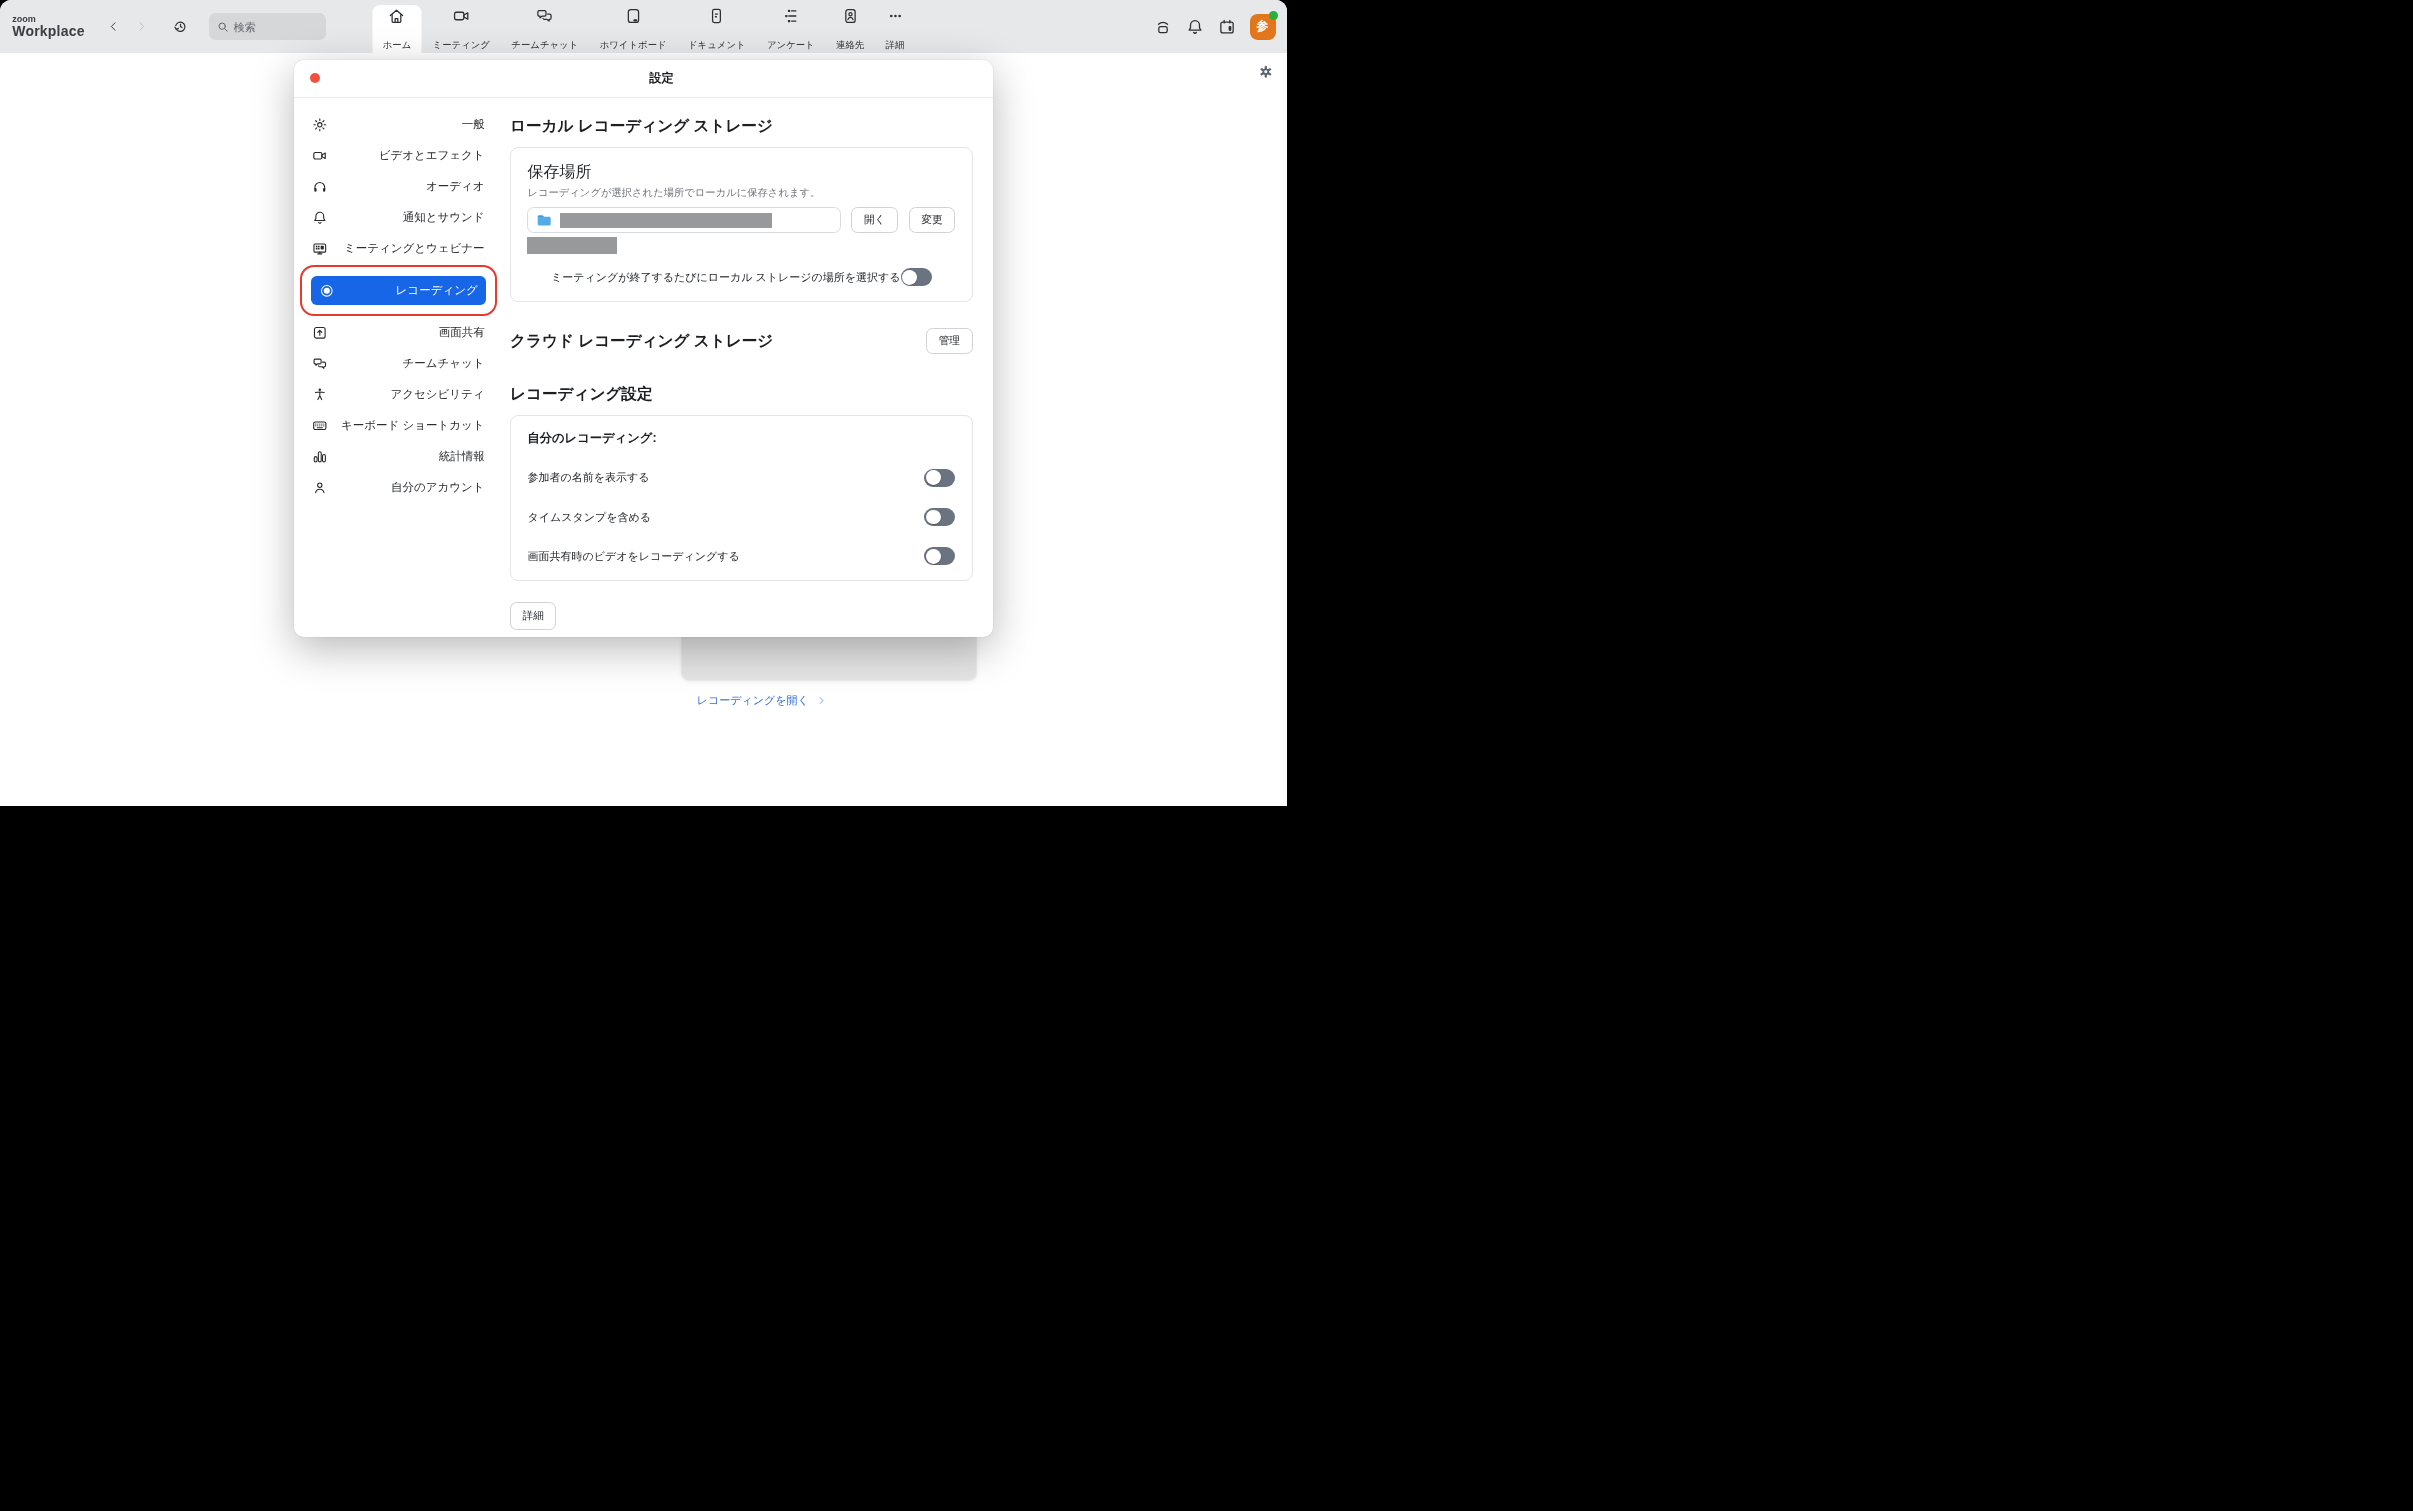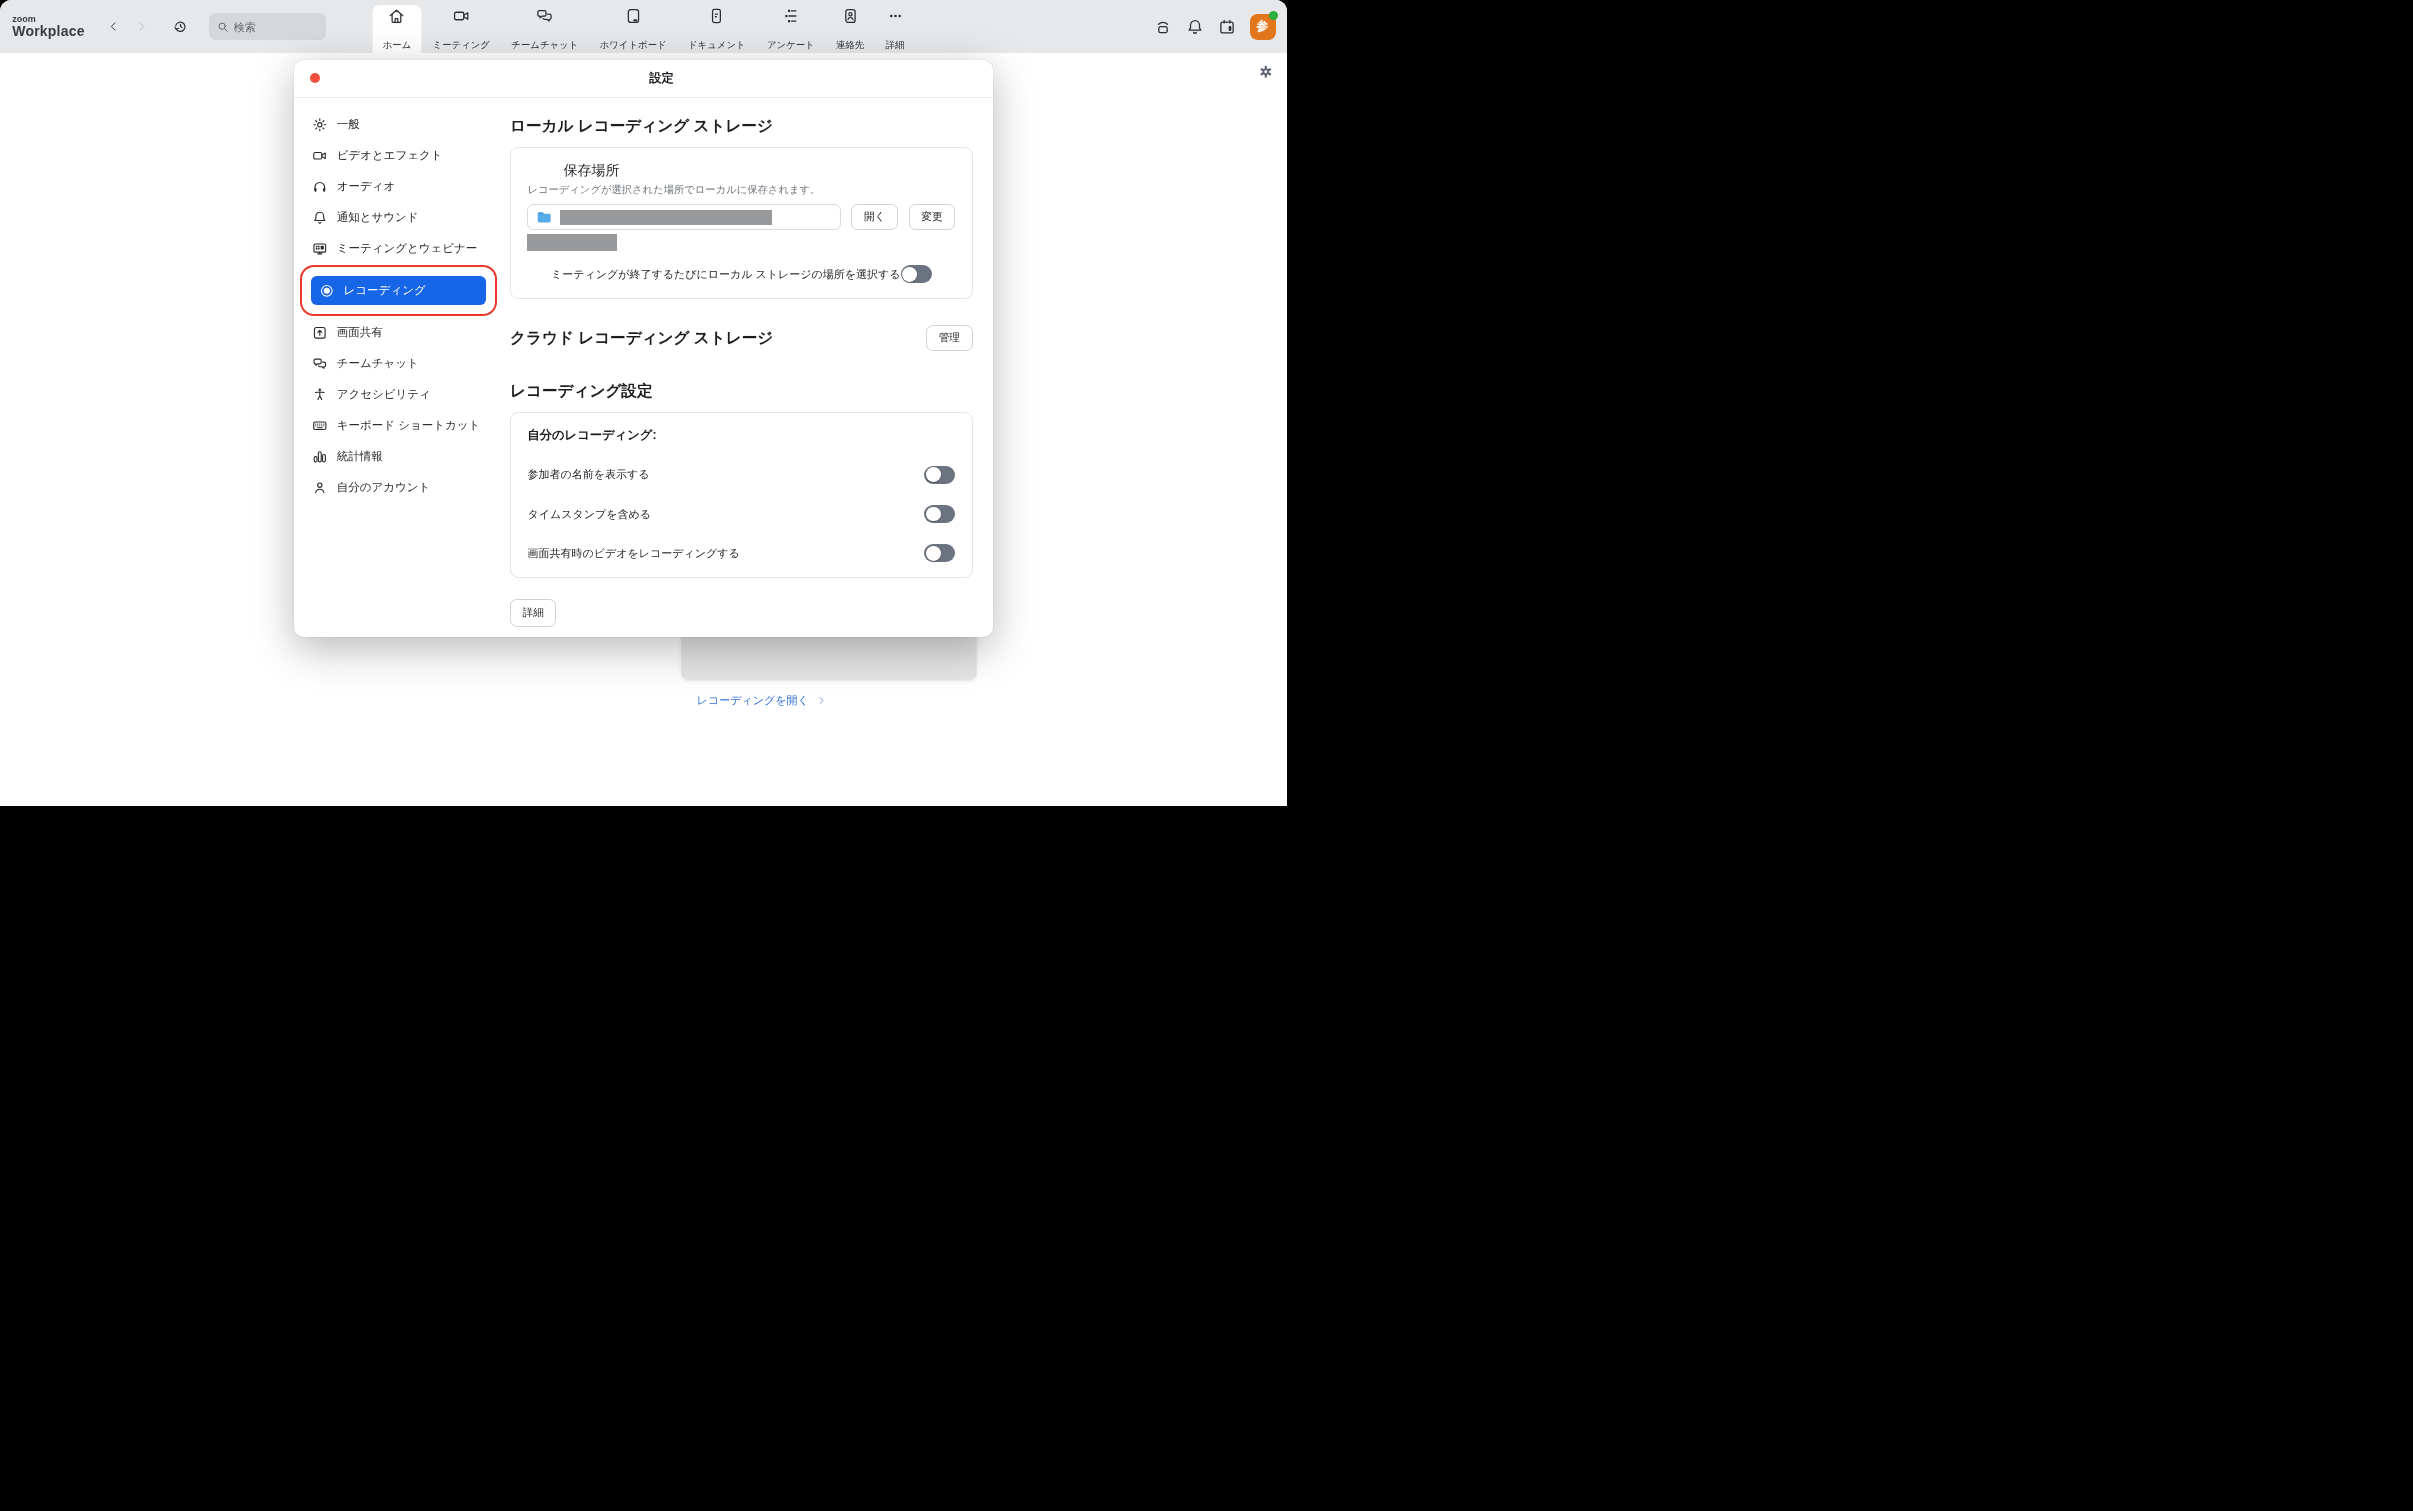--- a/index.html
+++ b/index.html
@@ -90,37 +90,37 @@
   .close-dot{
     position:absolute;left:15.6px;top:13px;width:10.7px;height:10.7px;border-radius:50%;background:#f2503f;
     border:none;padding:0;cursor:pointer;
   }
   .modal-title{font-size:12.3px;font-weight:700;color:#1d1f23;}
   .modal-body{flex:1;display:flex;min-height:0;}
   
   .sb{width:207px;flex:none;padding:11.5px 8.2px 0 9.9px;box-sizing:border-box;}
   .sb-item{
     height:31px;display:flex;align-items:center;gap:9px;padding:0 8.2px;border-radius:6.6px;
-    font-size:11.5px;color:#26282c;cursor:pointer;background:none;border:none;width:100%;font-family:inherit;text-align:left;
+    font-size:11.5px;color:#26282c;cursor:pointer;background:none;border:none;width:100%;font-family:inherit;text-align:left;justify-content:space-between;
   }
   .sb-item svg{width:15.6px;height:15.6px;flex:none;color:#26282c;}
   .annotation{
     border:2.5px solid #e8392b;border-radius:14px;padding:9px;margin:0.8px -4.1px 0.8px -4.1px;
   }
   .sb-item.selected{
     background:#1766e8;color:#fff;height:29.6px;border-radius:5.7px;
   }
   .sb-item.selected svg{color:#fff;}
   
   .content{flex:1;padding:11.5px 20.5px 0 9px;box-sizing:border-box;overflow:hidden;}
   .h-section{font-size:15.6px;font-weight:700;color:#1c1e21;margin:6.6px 0 10.7px 0;}
   .card{
     border:0.8px solid #e3e4e7;border-radius:8.2px;padding:14px 16.4px 14.8px 16.4px;box-sizing:border-box;background:#fff;
   }
-  .fld-label{font-size:14px;color:#26282c;margin-left:36px;}
+  .fld-label{font-size:16px;color:#26282c;}
   .fld-desc{font-size:10.3px;color:#6e7378;margin-top:2.5px;}
   .path-row{display:flex;align-items:center;gap:10.7px;margin-top:7.4px;}
   .path-field{
     width:316px;height:26px;border:0.8px solid #d8dadd;border-radius:6.6px;display:flex;align-items:center;
     padding:0 7.4px;gap:7.4px;box-sizing:border-box;cursor:default;background:#fff;
   }
   .path-field svg{width:16.4px;height:16.4px;flex:none;}
   .redact{background:#98999b;}
   .redact.in-field{height:14.8px;width:212px;}
   .redact.below{height:17px;width:90px;margin-top:4.1px;}

